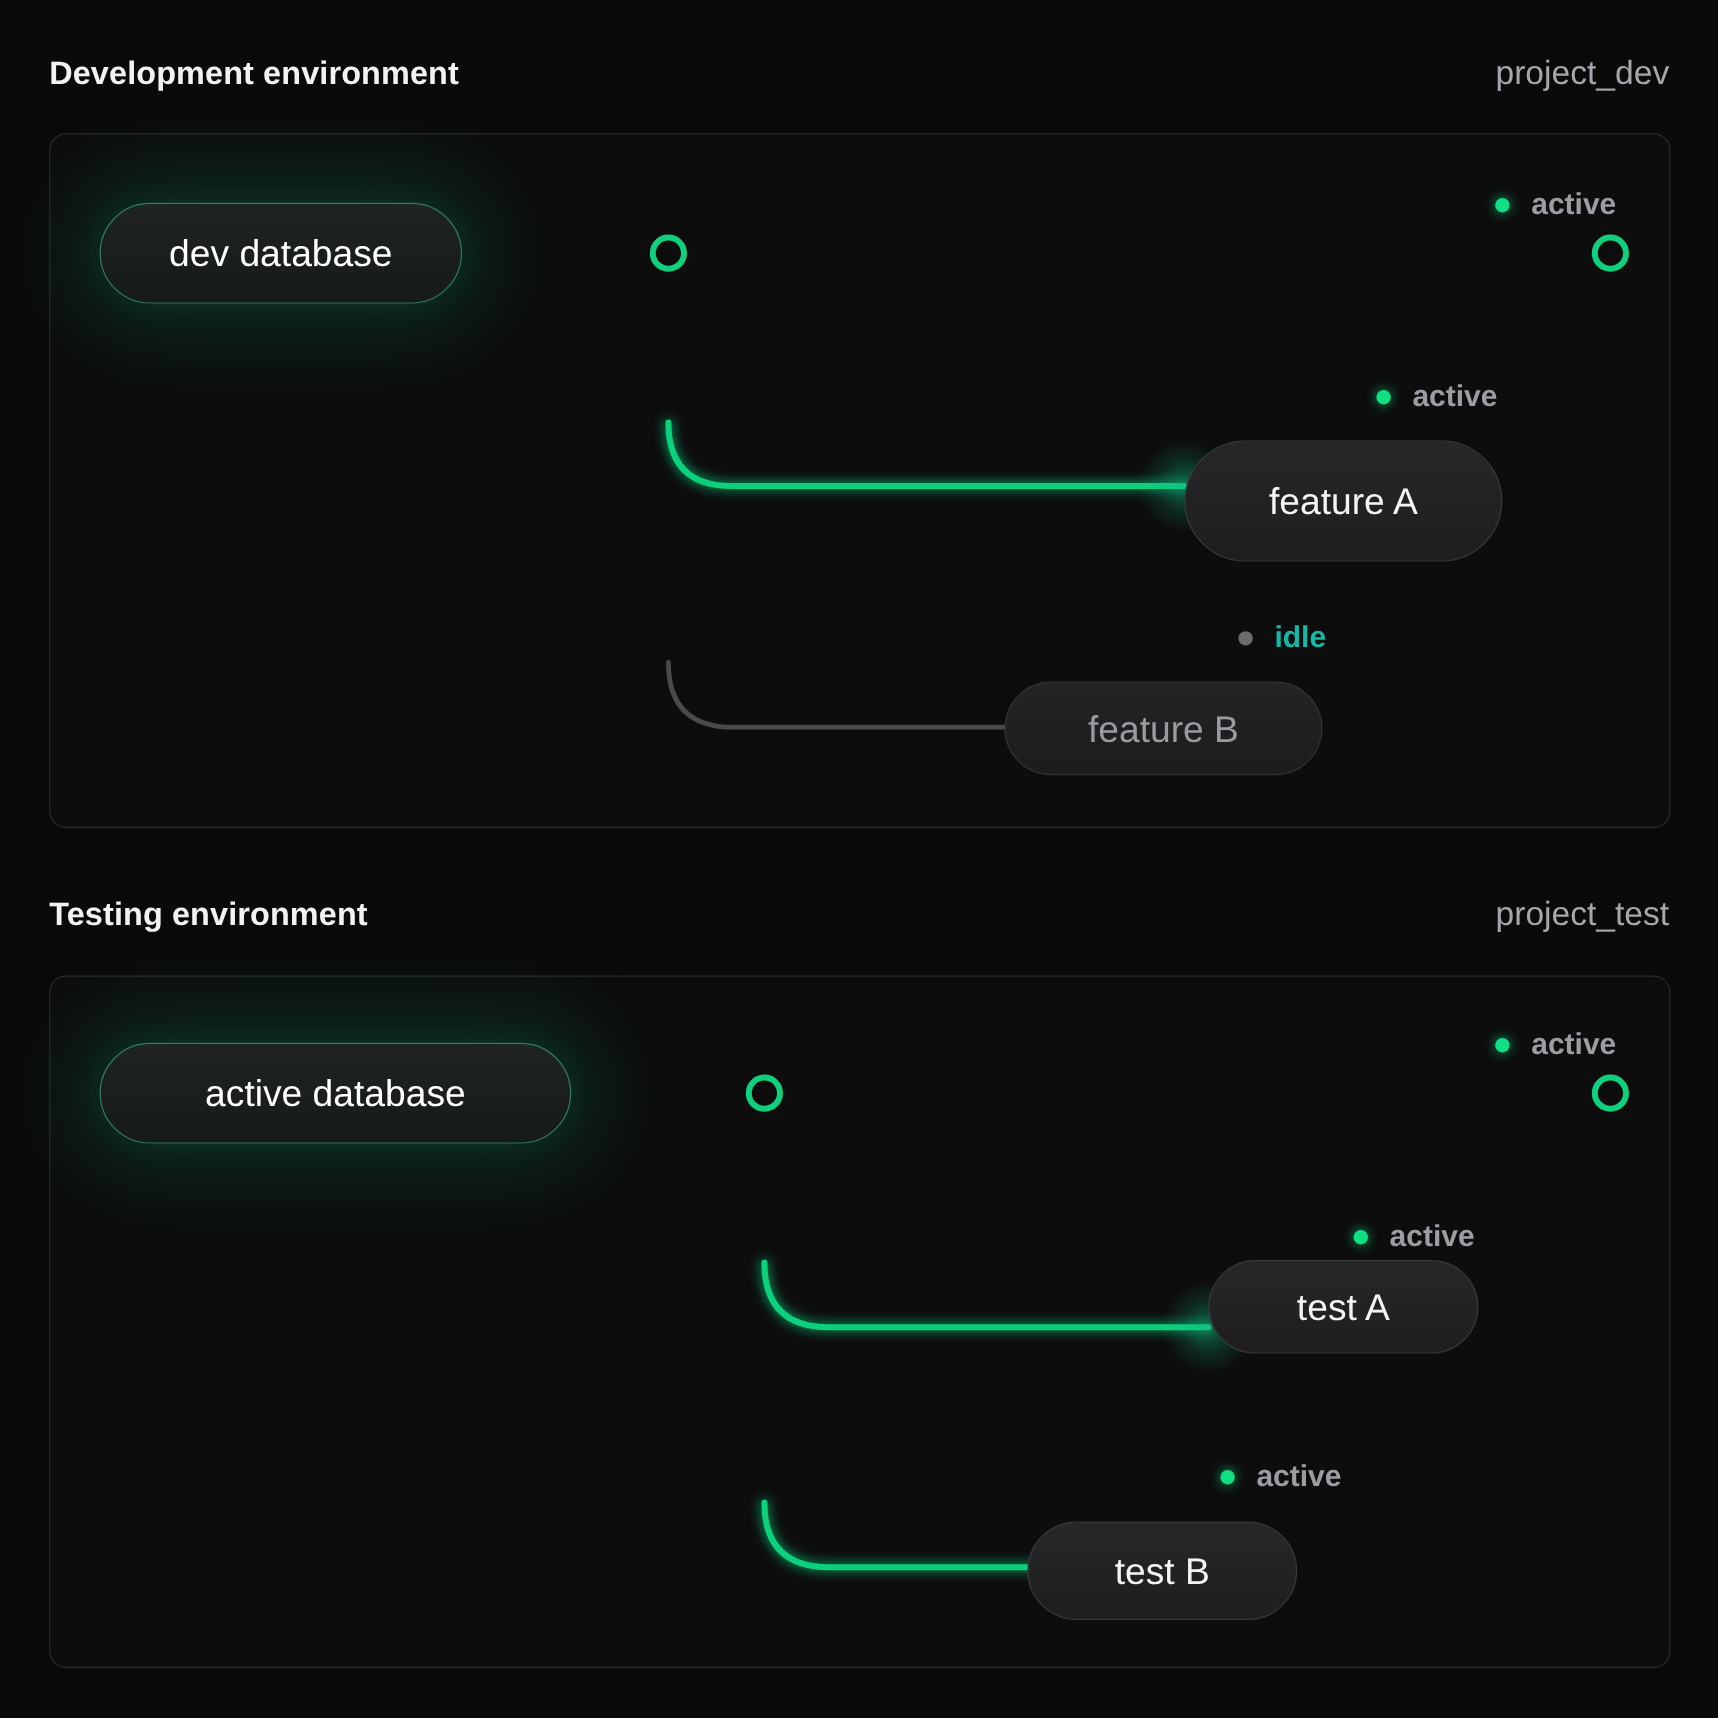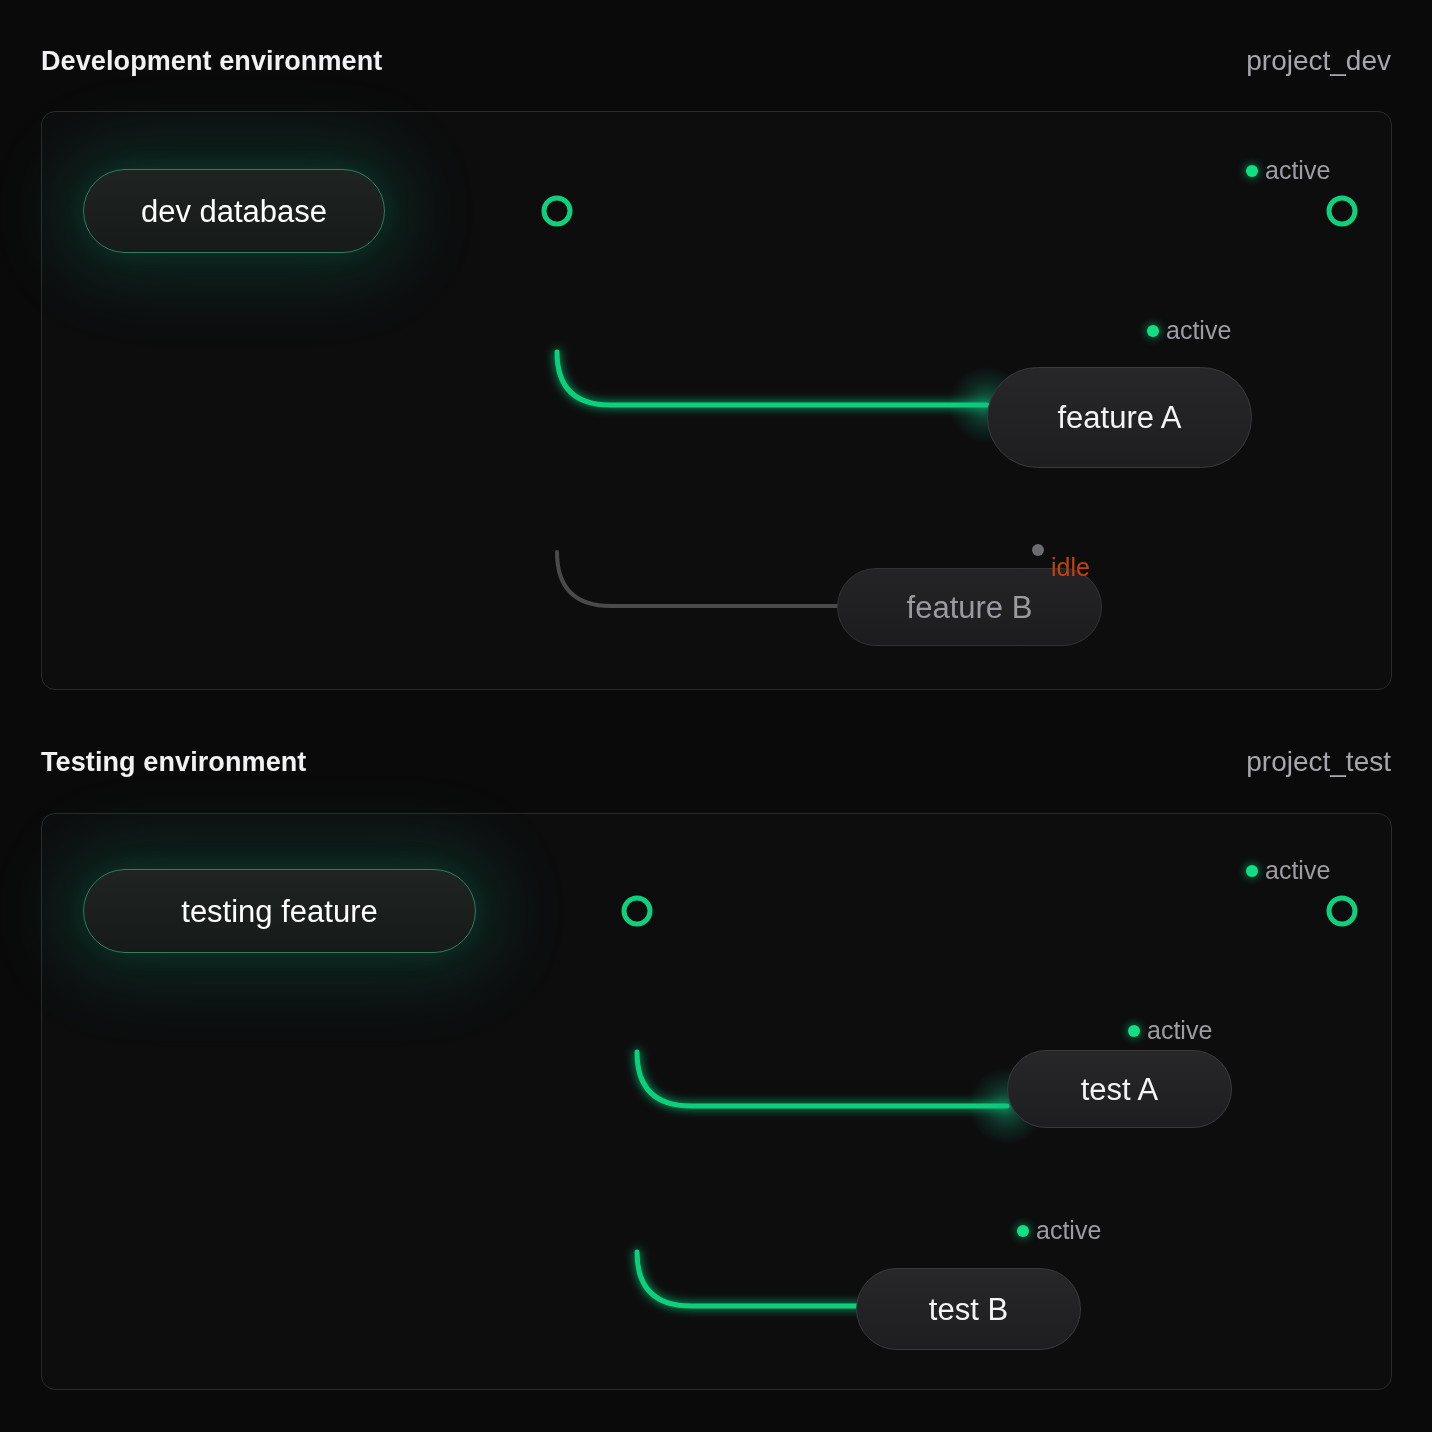--- a/index.html
+++ b/index.html
@@ -109,40 +109,41 @@
     border-radius: 50%;
     background: radial-gradient(circle, rgba(16,185,129,0.50) 0%, rgba(16,185,129,0.16) 42%, rgba(16,185,129,0) 72%);
     pointer-events: none;
   }
 
   
   .status {
     position: absolute;
     display: flex;
     align-items: center;
-    gap: 7px;
-    white-space: nowrap;
+    gap: 18px;
+    white-space: nowrap;
+    font-weight: bold;
   }
   .status-dot {
     width: 12px;
     height: 12px;
     border-radius: 50%;
     flex: none;
   }
   .status-dot.active {
     background: #10e083;
     box-shadow: 0 0 9px 1px rgba(16, 224, 131, 0.55);
   }
   .status-dot.idle { background: #6b6b70; }
   .status-text {
     font-size: 25px;
     color: #9c9ca3;
     line-height: 1;
   }
-  .status-text.idle { color: #c2410c; margin-top: 36px; }
+  .status-text.idle { color: #14b8a6; }
 </style>
 </head>
 <body>
 
 <div class="stage">
 
   <div class="section-header" style="top:36px;gap:36px;">
     <div class="section-title">Development environment</div>
     <div class="section-project">project_dev</div>
   </div>
@@ -231,21 +232,21 @@
 
       <path d="M 595 238 Q 595 292 649 292 L 965 292" fill="none" stroke="#0fd07c" stroke-width="5" stroke-linecap="round" filter="url(#glowTest)"></path>
 
       <path d="M 595 438 Q 595 492 649 492 L 855 492" fill="none" stroke="#0fd07c" stroke-width="5" stroke-linecap="round" filter="url(#glowTest)"></path>
 
       <circle cx="595" cy="97" r="13" fill="#0d0d0e" stroke="#0fd07c" stroke-width="5"></circle>
       <circle cx="1300" cy="97" r="13" fill="#0d0d0e" stroke="#0fd07c" stroke-width="5"></circle>
     </svg>
 
     <div class="node source" style="left:41px; top:55px; width:393px; height:84px;">
-      <span class="node-label">testing feature</span>
+      <span class="node-label">active database</span>
     </div>
 
     <div class="status" style="left:1204px; top:44px;">
       <span class="status-dot active"></span>
       <span class="status-text">active</span>
     </div>
 
     <div class="edge-glow" style="left:927px; top:254px;"></div>
     <div class="node leaf active" style="left:965px; top:236px; width:225px; height:78px;">
       <span class="node-label">test A</span>

